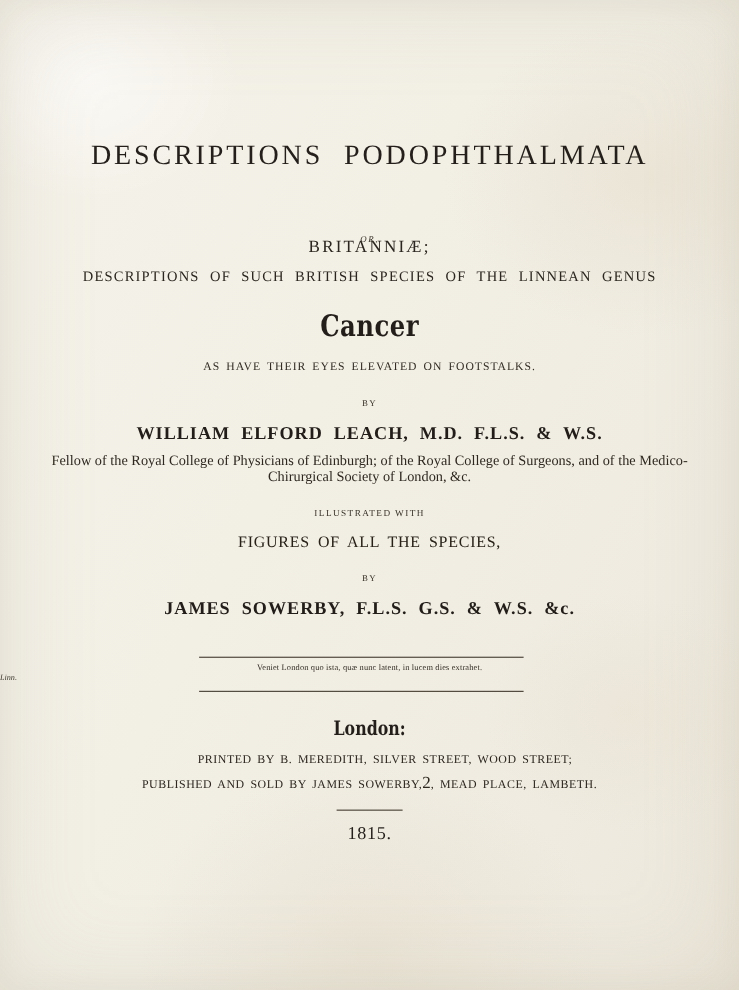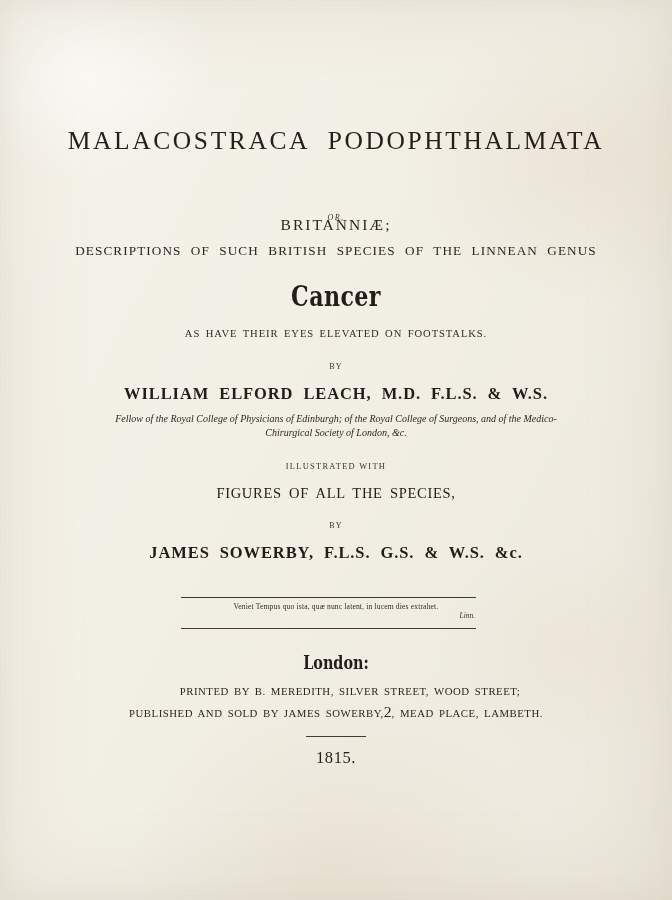--- a/index.html
+++ b/index.html
@@ -127,22 +127,21 @@
     font-weight: 700;
     letter-spacing: 0.9px;
     word-spacing: 5px;
     color: #221d18;
   }
 
   .credentials {
     position: absolute;
     left: 0; right: 0;
     top: 412px;
-    font-size: 10px;
-    font-style: italic;
+    font-size: 13px;
     line-height: 14px;
     color: #2e2820;
   }
 
   .illustrated-with {
     position: absolute;
     left: 0; right: 0;
     top: 462px;
     font-size: 8.4px;
     letter-spacing: 1.3px;
@@ -202,21 +201,21 @@
     top: 602px;
     font-size: 7.6px;
     letter-spacing: 0.15px;
     color: #332d25;
   }
   .epigraph-source {
     position: absolute;
     left: 0;
     width: 475px;
     top: 611px;
-    text-align: right;
+    text-align: left;
     font-size: 7.4px;
     font-style: italic;
     color: #332d25;
   }
 
   
   .imprint-city {
     position: absolute;
     left: 0; right: 0;
     top: 652px;
@@ -270,21 +269,21 @@
     color: #241f1a;
   }
 </style>
 </head>
 <body>
 
 <div class="page">
 
   <div class="paper-texture"></div>
 
-  <div class="title-main">MALACOSTRACA   PODOPHTHALMATA</div>
+  <div class="title-main">DESCRIPTIONS   PODOPHTHALMATA</div>
 
   <div class="title-sub">BRITANNIÆ;</div>
 
   <div class="or-line">OR,</div>
 
   <div class="desc-line">DESCRIPTIONS OF SUCH BRITISH SPECIES OF THE LINNEAN GENUS</div>
 
   <div class="genus-word">Cancer</div>
 
   <div class="eyes-line">AS HAVE THEIR EYES ELEVATED ON FOOTSTALKS.</div>
@@ -300,21 +299,21 @@
 
   <div class="illustrated-with">ILLUSTRATED WITH</div>
 
   <div class="figures-line">FIGURES OF ALL THE SPECIES,</div>
 
   <div class="by-two">BY</div>
 
   <div class="illustrator-name">JAMES SOWERBY, F.L.S. G.S. &amp; W.S. &amp;c.</div>
 
   <div class="rule-top"></div>
-  <div class="epigraph">Veniet Tempus quo ista, quæ nunc latent, in lucem dies extrahet.</div>
+  <div class="epigraph">Veniet London quo ista, quæ nunc latent, in lucem dies extrahet.</div>
   <div class="epigraph-source">Linn.</div>
   <div class="rule-bottom"></div>
 
   <div class="imprint-city">London:</div>
 
   <div class="imprint-printer">PRINTED BY B. MEREDITH, SILVER STREET, WOOD STREET;</div>
 
   <div class="imprint-publisher"><span>PUBLISHED AND SOLD BY JAMES SOWERBY,</span><span class="street-number">2</span><span>, MEAD PLACE, LAMBETH.</span></div>
 
   <div class="rule-short"></div>

